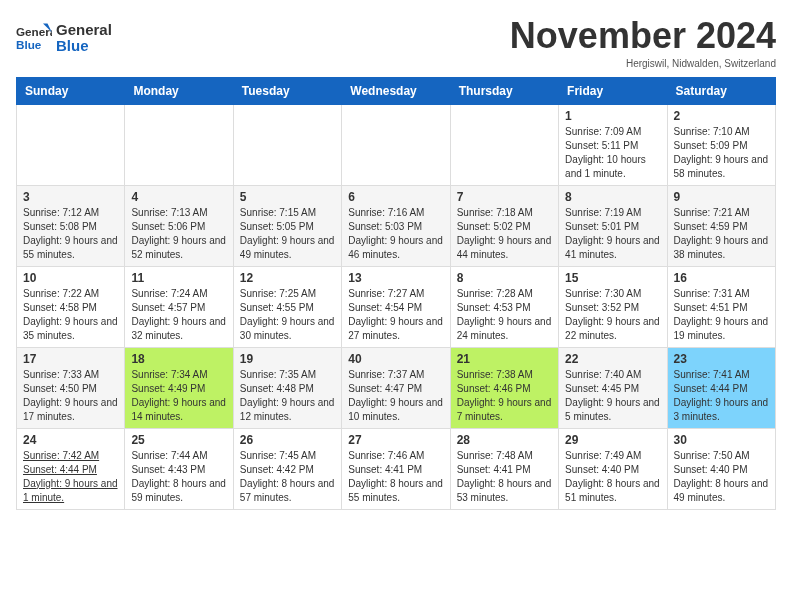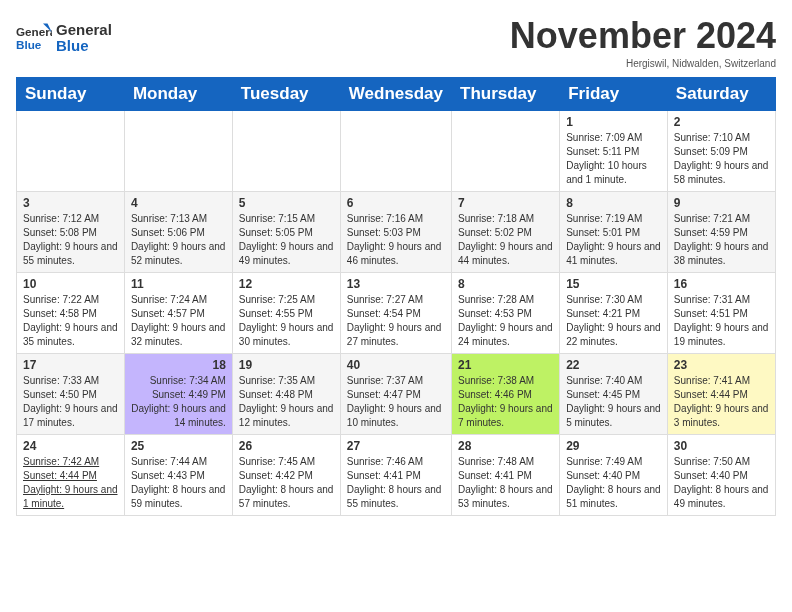--- a/index.html
+++ b/index.html
@@ -41,21 +41,21 @@
       margin-top: 2px;
     }
     .calendar {
       width: 100%;
       border-collapse: collapse;
       border: 1px solid #ccc;
     }
     .calendar th {
       background-color: #1565c0;
       color: #fff;
-      font-size: 17px;
+      font-size: 12px;
       font-weight: bold;
       padding: 6px 8px;
       text-align: left;
       border: 1px solid #1565c0;
     }
     .calendar td {
       vertical-align: top;
       padding: 4px 6px;
       font-size: 10.5px;
       color: #333;
@@ -211,38 +211,38 @@
         </td>
         <td>
           <span class="day-number">8</span>
           <div class="day-info" style="white-space: pre-line;">Sunrise: 7:28 AM
 Sunset: 4:53 PM
 Daylight: 9 hours and 24 minutes.</div>
         </td>
         <td>
           <span class="day-number">15</span>
           <div class="day-info" style="white-space: pre-line;">Sunrise: 7:30 AM
-Sunset: 4:21 PM
+Sunset: 3:52 PM
 Daylight: 9 hours and 22 minutes.</div>
         </td>
         <td>
           <span class="day-number">16</span>
           <div class="day-info" style="white-space: pre-line;">Sunrise: 7:31 AM
 Sunset: 4:51 PM
 Daylight: 9 hours and 19 minutes.</div>
         </td>
       </tr>
       <tr>
         <td style="background: rgb(245, 245, 245);">
           <span class="day-number">17</span>
           <div class="day-info" style="white-space: pre-line;">Sunrise: 7:33 AM
 Sunset: 4:50 PM
 Daylight: 9 hours and 17 minutes.</div>
         </td>
-        <td style="background: #c4b5fd; text-align: right;">
+        <td style="background: #bef264;">
           <span class="day-number">18</span>
           <div class="day-info" style="white-space: pre-line;">Sunrise: 7:34 AM
 Sunset: 4:49 PM
 Daylight: 9 hours and 14 minutes.</div>
         </td>
         <td style="background: rgb(245, 245, 245);">
           <span class="day-number">19</span>
           <div class="day-info" style="white-space: pre-line;">Sunrise: 7:35 AM
 Sunset: 4:48 PM
 Daylight: 9 hours and 12 minutes.</div>
@@ -258,21 +258,21 @@
           <div class="day-info" style="white-space: pre-line;">Sunrise: 7:38 AM
 Sunset: 4:46 PM
 Daylight: 9 hours and 7 minutes.</div>
         </td>
         <td style="background: rgb(245, 245, 245);">
           <span class="day-number">22</span>
           <div class="day-info" style="white-space: pre-line;">Sunrise: 7:40 AM
 Sunset: 4:45 PM
 Daylight: 9 hours and 5 minutes.</div>
         </td>
-        <td style="background: #fef9c3;">
+        <td style="background: #7dd3fc;">
           <span class="day-number">23</span>
           <div class="day-info" style="white-space: pre-line;">Sunrise: 7:41 AM
 Sunset: 4:44 PM
 Daylight: 9 hours and 3 minutes.</div>
         </td>
       </tr>
       <tr>
         <td>
           <span class="day-number">24</span>
           <div class="day-info" style="white-space: pre-line; text-decoration: underline;">Sunrise: 7:42 AM

